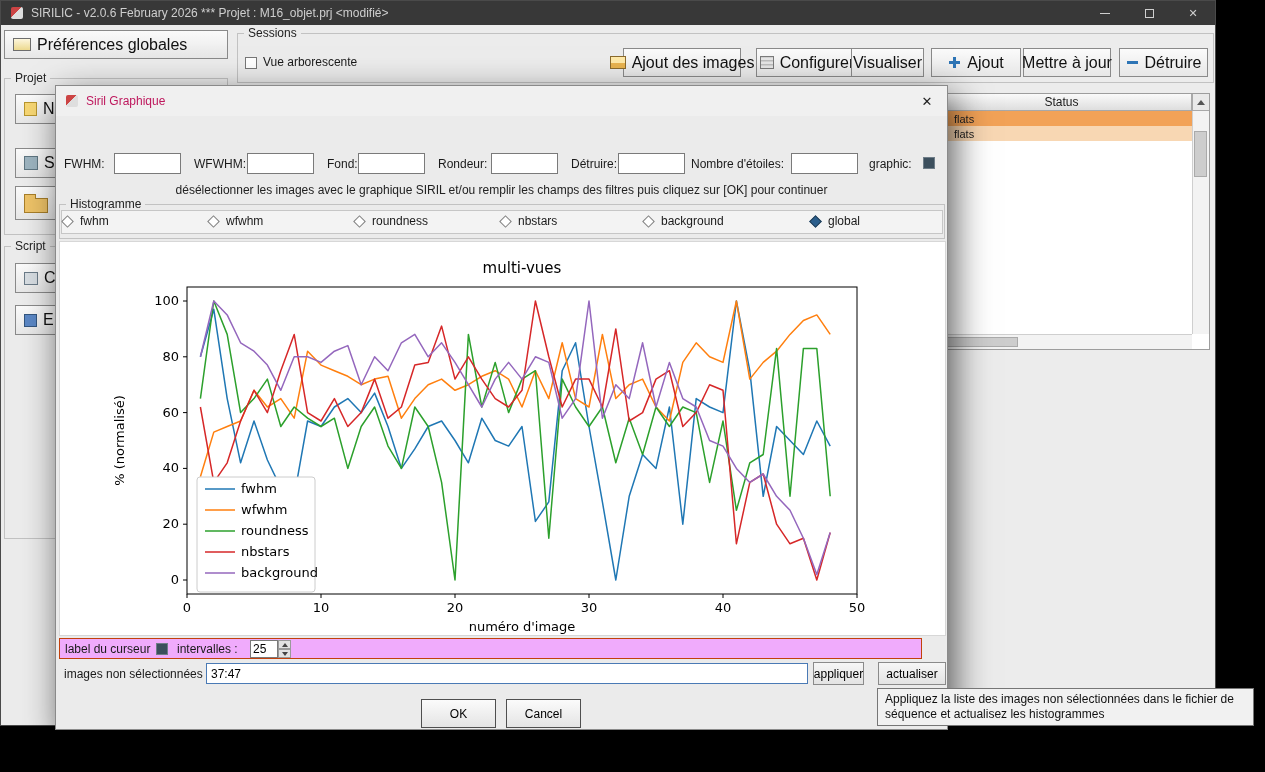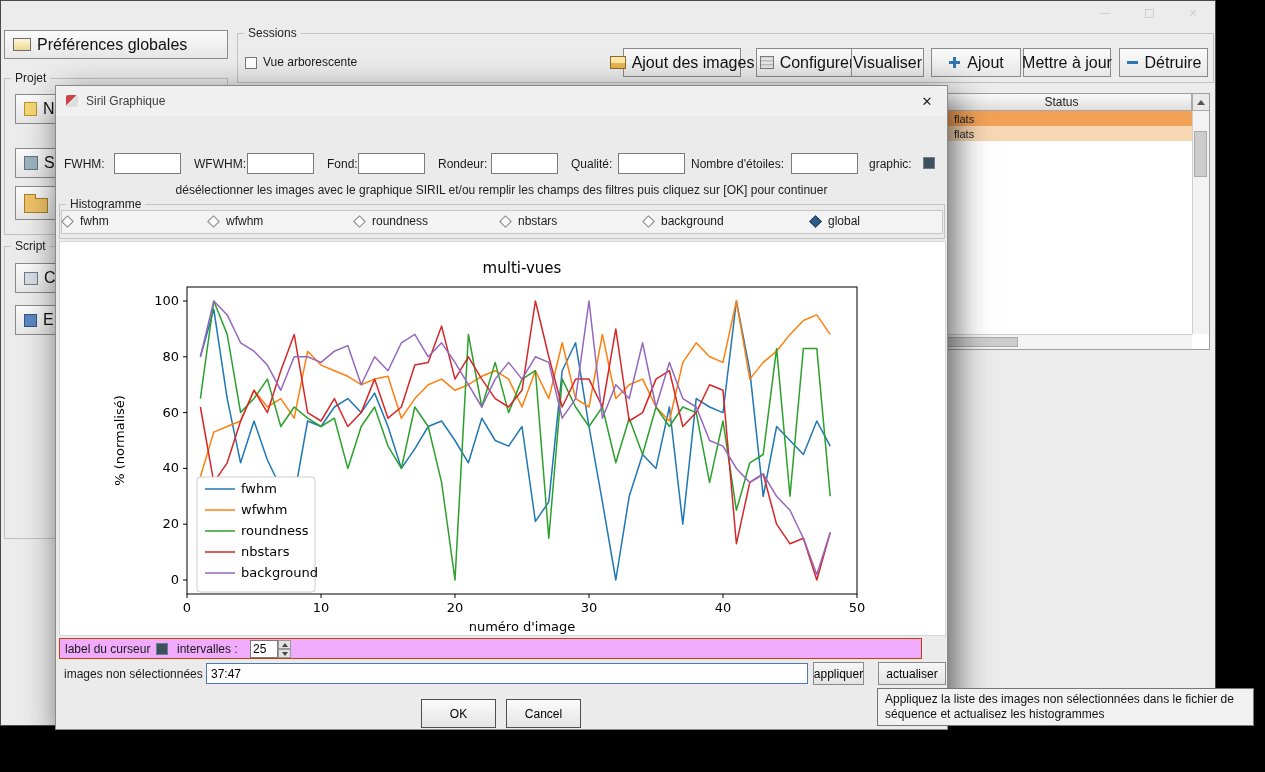--- a/index.html
+++ b/index.html
@@ -51,21 +51,21 @@
   .trow.r1{top:32px;background:var(--row-flat-light,#f8d7b3)}
   .vtrack{position:absolute;right:0;top:17px;width:17px;height:223px;background:#f3f3f3;border-left:1px solid #cfcfcf}
   .vthumb{position:absolute;right:2px;top:20px;width:13px;height:46px;background:#cdcdcd;border:1px solid #aaa}
   .htrack{position:absolute;left:0;bottom:0;width:260px;height:15px;background:#f3f3f3;border-top:1px solid #cfcfcf}
   .hthumb{position:absolute;left:2px;top:2px;width:84px;height:10px;background:#cdcdcd;border:1px solid #aaa}
 
   
   .dialog{position:absolute;left:55px;top:85px;width:893px;height:645px;background:#ebebeb;border:1px solid #8a8a8a;
       box-shadow:6px 12px 34px rgba(0,0,0,.65);z-index:40}
   .dlg-titlebar{position:absolute;left:0;top:0;width:100%;height:30px;background:#f0f0f0;display:flex;align-items:center;padding-left:10px;gap:8px}
-  .dlg-title{font-size:12px;color:#404040}
+  .dlg-title{font-size:12px;color:#be185d}
   .dlg-close{position:absolute;right:0;top:0;width:40px;height:30px;display:flex;align-items:center;justify-content:center;cursor:pointer}
   .dlg-close::before{content:"\2715";font-size:13px;color:#222}
   .filter-band{position:absolute;left:0;top:40px;width:100%;height:18px;background:var(--filter-band,#d4c5a4);
       display:flex;align-items:center;padding-left:8px;font-size:12px;color:#2e2a20}
   .flabel{position:absolute;top:71px;font-size:12px;white-space:nowrap}
   .finput{position:absolute;top:67px;width:67px;height:21px;border:1px solid #7a7a7a;background:#fff;font-size:12px;padding:0 3px;
       font-family:"Liberation Sans",sans-serif}
   .instruction{position:absolute;left:0;top:97px;width:100%;text-align:center;font-size:12px;color:#222}
 
   .histo-bar{position:absolute;left:5px;top:124px;width:882px;height:24px;background:#f3f3f3;border:1px solid #c6c6c6}
@@ -97,20 +97,24 @@
   .btn-ok,.btn-cancel{position:absolute;top:613px;width:75px;height:29px;background:linear-gradient(#fbfbfb,#e4e4e4);
       border:1px solid #4f4f4f;font-size:12px;display:flex;align-items:center;justify-content:center;cursor:pointer}
 
   .tooltip{position:absolute;left:877px;top:688px;width:377px;background:#f1f1f1;border:1px solid #767676;
       padding:3px 7px;font-size:12px;color:#111;z-index:60;line-height:15px}
 </style>
 </head>
 <body>
 
 <div class="main-window">
+  <div class="main-titlebar">
+    <span class="ic ic-app"></span>
+    <span class="main-title">SIRILIC - v2.0.6 February 2026 *** Projet : M16_objet.prj &lt;modifié&gt;</span>
+  </div>
   <div class="wctrl" style="right:88px">
       <span class="glyph-min"></span>
     </div>
   <div class="wctrl" style="right:44px">
       <span class="glyph-max"></span>
     </div>
   <div class="wctrl glyph-close" style="right:0"></div>
 
   <div class="main-body">
 
@@ -214,21 +218,21 @@
 
 
   <span class="flabel" style="left:8px">FWHM:</span>
   <input class="finput" style="left: 58px;">
   <span class="flabel" style="left:138px">WFWHM:</span>
   <input class="finput" style="left: 191px;">
   <span class="flabel" style="left:271px">Fond:</span>
   <input class="finput" style="left: 302px;">
   <span class="flabel" style="left:382px">Rondeur:</span>
   <input class="finput" style="left: 435px;">
-  <span class="flabel" style="left:515px">Qualité:</span>
+  <span class="flabel" style="left:515px">Détruire:</span>
   <input class="finput" style="left: 562px;">
   <span class="flabel" style="left:635px">Nombre d'étoiles:</span>
   <input class="finput" style="left: 735px;">
   <span class="flabel" style="left:813px">graphic:</span>
   <span class="cb" style="position:absolute;left:867px;top:71px"></span>
 
   <div class="instruction">désélectionner les images avec le graphique SIRIL et/ou remplir les champs des filtres puis cliquez sur [OK] pour continuer</div>
 
   <fieldset style="left:3px;top:111px;width:886px;height:42px;background:#ebebeb">
     <legend style="background:#ebebeb">Histogramme</legend>

